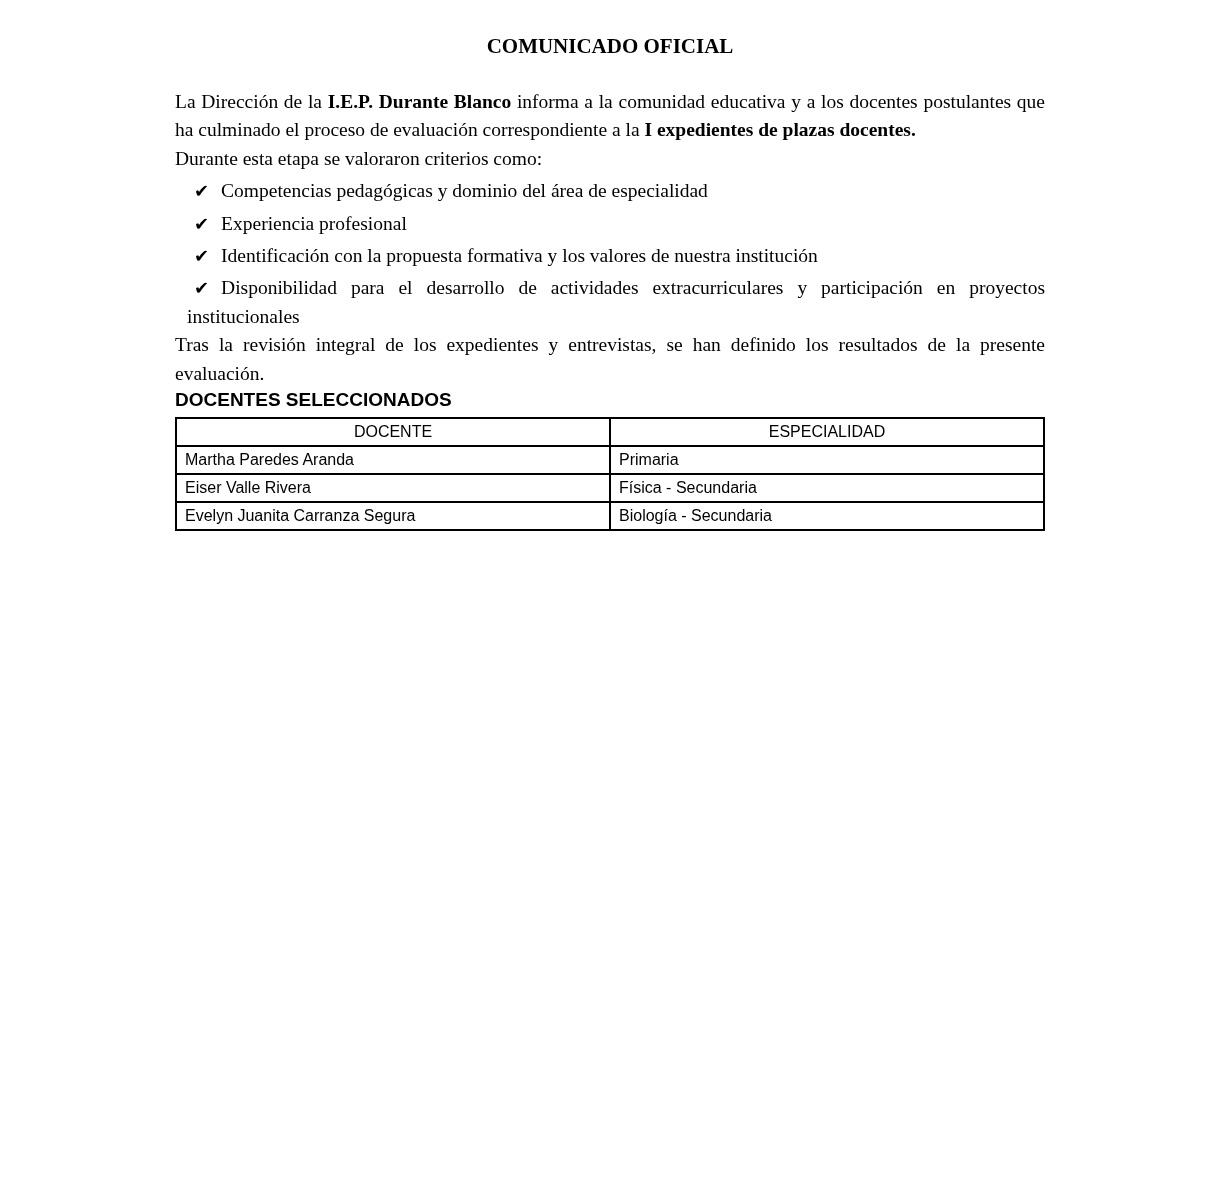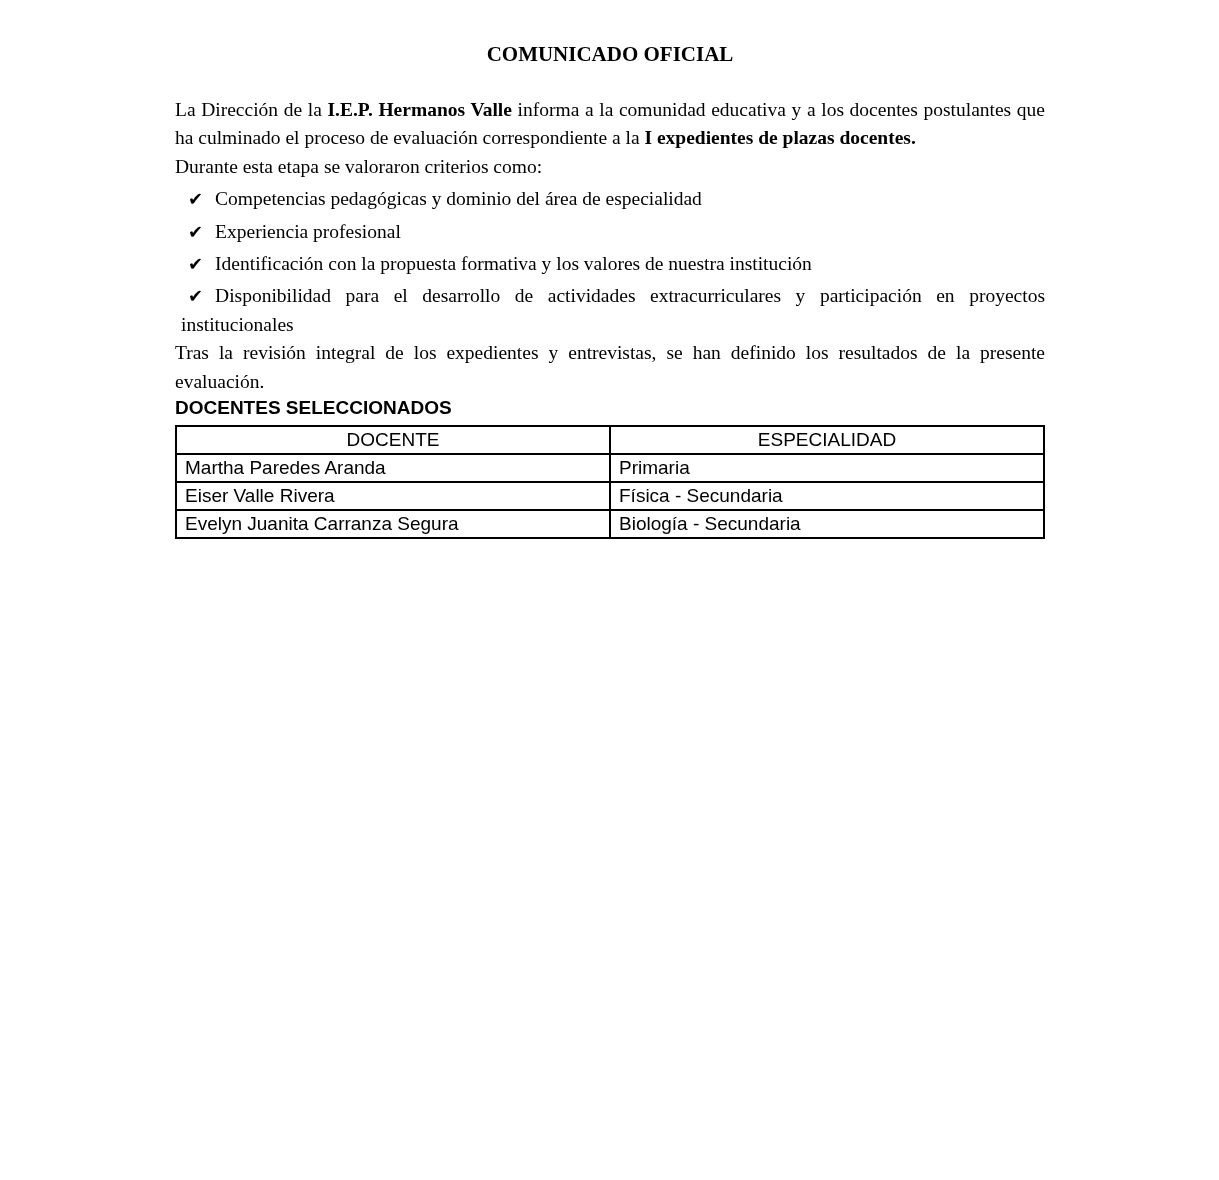--- a/index.html
+++ b/index.html
@@ -12,42 +12,42 @@
     width: 1219px;
     height: 1180px;
     background: #ffffff;
     overflow: hidden;
     font-family: "Liberation Serif", serif;
     color: #000000;
   }
   .content {
     width: 870px;
     margin-left: 175px;
-    padding-top: 40px;
+    padding-top: 32px;
   }
   .doc-title {
     font-size: 21px;
     line-height: 28px;
     font-weight: bold;
     text-align: center;
     margin: 0;
   }
   .body-text {
     font-size: 19.5px;
     line-height: 28.4px;
   }
   .para {
     margin: 0;
     text-align: justify;
   }
   .para-first {
     margin-top: 28px;
   }
   .bullet-item {
-    margin: 4px 0 0 6px;
+    margin: 4px 0 0 12px;
     text-align: justify;
     text-indent: 7px;
   }
   .check {
     font-family: "DejaVu Sans", sans-serif;
     font-weight: bold;
     font-size: 18px;
     margin-right: 12px;
     letter-spacing: 0;
   }
@@ -60,21 +60,21 @@
     line-height: 24px;
     margin: 0;
     text-align: left;
     font-weight: bold;
   }
   table.results {
     border-collapse: collapse;
     width: 870px;
     margin-top: 5px;
     font-family: "Liberation Sans", sans-serif;
-    font-size: 19px;
+    font-size: 16px;
     table-layout: fixed;
   }
   table.results th,
   table.results td {
     border: 2px solid #000000;
     height: 26px;
     padding: 0 8px;
     font-weight: normal;
     overflow: hidden;
     white-space: nowrap;
@@ -91,21 +91,21 @@
 
 <div class="page">
   <div class="content">
 
     <h1 class="doc-title">
       <span>COMUNICADO OFICIAL</span><br>
     </h1>
 
     <div class="body-text">
 
-      <p class="para para-first"><span>La Dirección de la </span><b>I.E.P. Hermanos Valle</b><span> informa a la comunidad educativa y a los docentes postulantes que ha culminado el proceso de evaluación correspondiente a la </span><b>I expedientes de plazas docentes.</b></p>
+      <p class="para para-first"><span>La Dirección de la </span><b>I.E.P. Durante Blanco</b><span> informa a la comunidad educativa y a los docentes postulantes que ha culminado el proceso de evaluación correspondiente a la </span><b>I expedientes de plazas docentes.</b></p>
 
       <p class="para">Durante esta etapa se valoraron criterios como:</p>
 
       <p class="bullet-item"><span class="check">✔</span><span>Competencias pedagógicas y dominio del área de especialidad</span></p>
 
       <p class="bullet-item"><span class="check">✔</span><span>Experiencia profesional</span></p>
 
       <p class="bullet-item"><span class="check">✔</span><span>Identificación con la propuesta formativa y los valores de nuestra institución</span></p>
 
       <p class="bullet-item"><span class="check">✔</span><span>Disponibilidad para el desarrollo de actividades extracurriculares y participación en proyectos institucionales</span></p>

